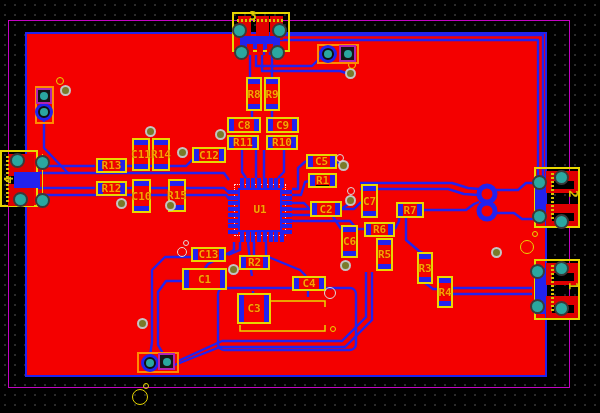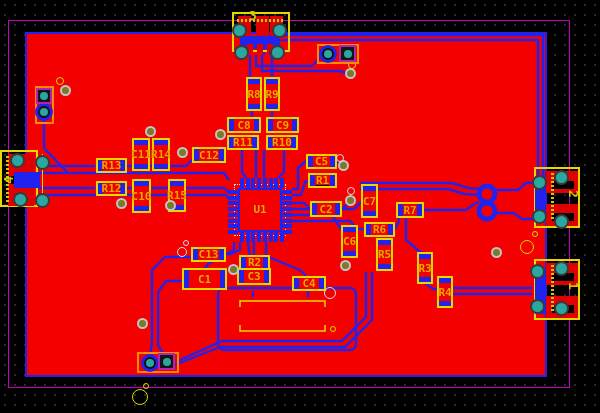--- a/index.html
+++ b/index.html
@@ -168,21 +168,21 @@
     </div>
     <div class="smd h abs" style="left: 191px; top: 247px; width: 35px; height: 15px;">
       <div class="ref">C13</div>
     </div>
     <div class="smd h abs" style="left: 239px; top: 255px; width: 31px; height: 15px;">
       <div class="ref">R2</div>
     </div>
     <div class="smd h abs" style="left: 182px; top: 268px; width: 45px; height: 22px;">
       <div class="ref">C1</div>
     </div>
-    <div class="smd h abs" style="left: 237px; top: 268px; width: 34px; height: 17px;">
+    <div class="smd h abs" style="left: 237px; top: 293px; width: 34px; height: 31px;">
       <div class="ref">C3</div>
     </div>
     <div class="smd h abs" style="left: 292px; top: 276px; width: 34px; height: 15px;">
       <div class="ref">C4</div>
     </div>
     <div class="abs" id="u1" style="left: 228px; top: 178px; width: 64px; height: 64px;">
       <div class="silk"></div>
       <div class="pin" style="left: 12px; top: 0px; width: 4px; height: 10px;"></div>
       <div class="pin" style="left: 12px; top: 54px; width: 4px; height: 10px;"></div>
       <div class="pin" style="left: 0px; top: 12px; width: 10px; height: 4px;"></div>

